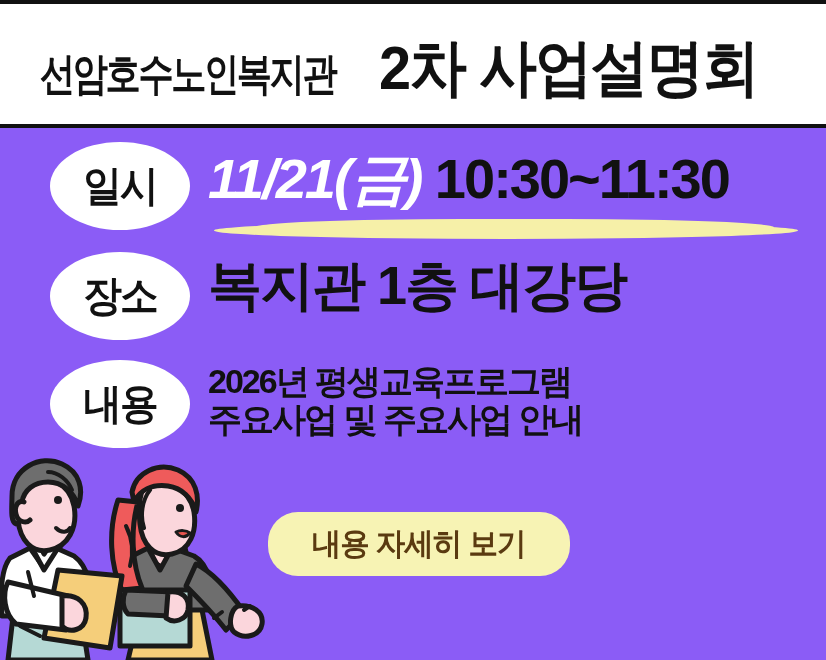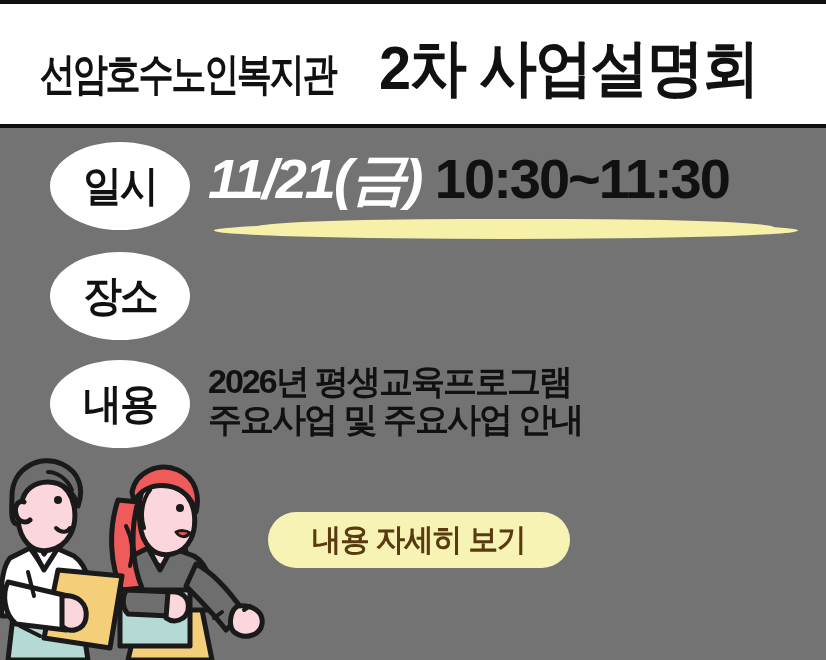--- a/index.html
+++ b/index.html
@@ -8,21 +8,21 @@
     width: 826px;
     height: 660px;
     overflow: hidden;
     font-family: "Liberation Sans", "DejaVu Sans", sans-serif;
   }
 
   #poster {
     position: relative;
     width: 826px;
     height: 660px;
-    background: #737373;
+    background: #8b5cf6;
     overflow: hidden;
   }
 
   
   .header-band {
     position: absolute;
     left: 0; top: 0;
     width: 826px;
     height: 128px;
     background: #ffffff;
@@ -125,21 +125,21 @@
     font-size: 34px;
     line-height: 1.12;
   }
 
   
   .cta-button {
     position: absolute;
     left: 268px;
     top: 512px;
     width: 302px;
-    height: 56px;
+    height: 64px;
     background: #f7f3b4;
     border-radius: 30px;
     display: flex;
     align-items: center;
     justify-content: center;
     cursor: pointer;
   }
   .cta-label {
     font-size: 31px;
     font-weight: 800;
@@ -181,20 +181,23 @@
         <span>10:30~11:30</span>
       </div>
       <div class="highlight-stroke"></div>
     </div>
   </div>
 
   <div class="info-row" id="row-place">
     <div class="pill">
       <span class="pill-label">장소</span>
     </div>
+    <div class="row-body">
+      <div class="value-line">복지관 1층 대강당</div>
+    </div>
   </div>
 
   <div class="info-row" id="row-content">
     <div class="pill">
       <span class="pill-label">내용</span>
     </div>
     <div class="row-body">
       <div class="value-line">2026년 평생교육프로그램</div>
       <div class="value-line">주요사업 및 주요사업 안내</div>
     </div>

